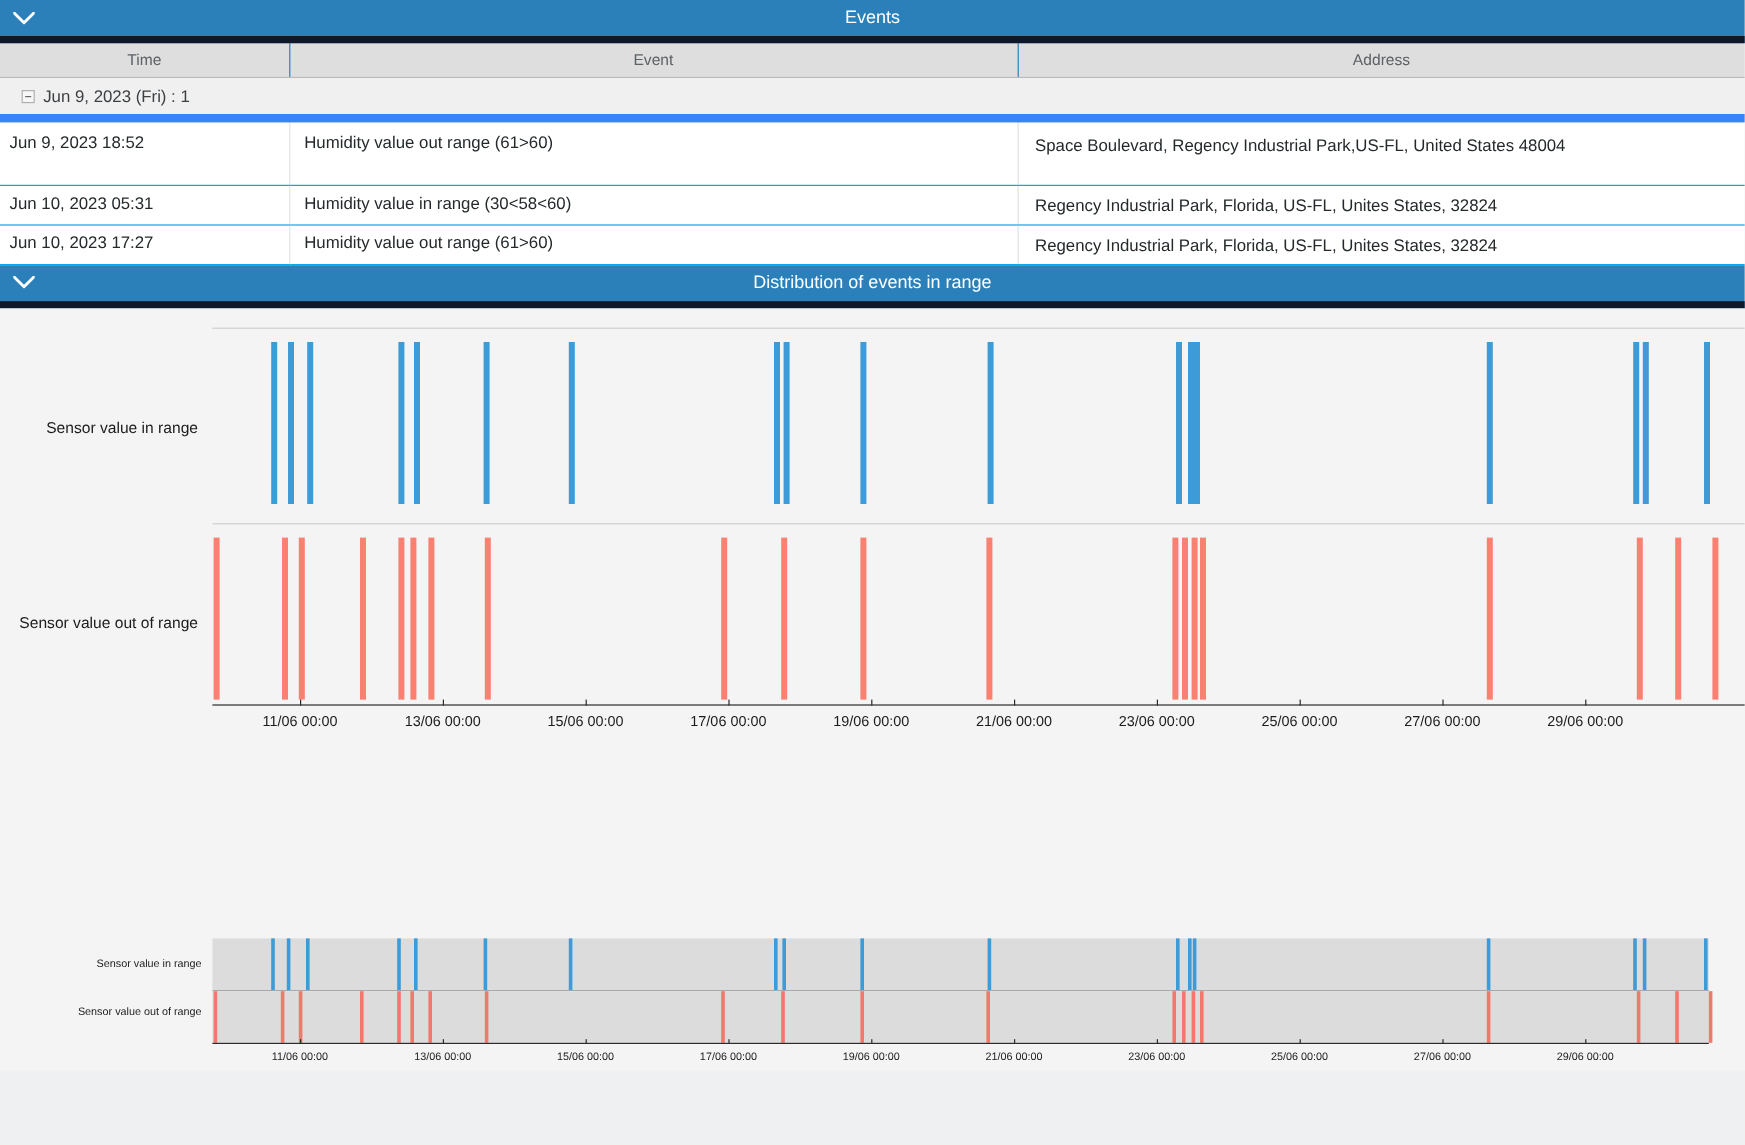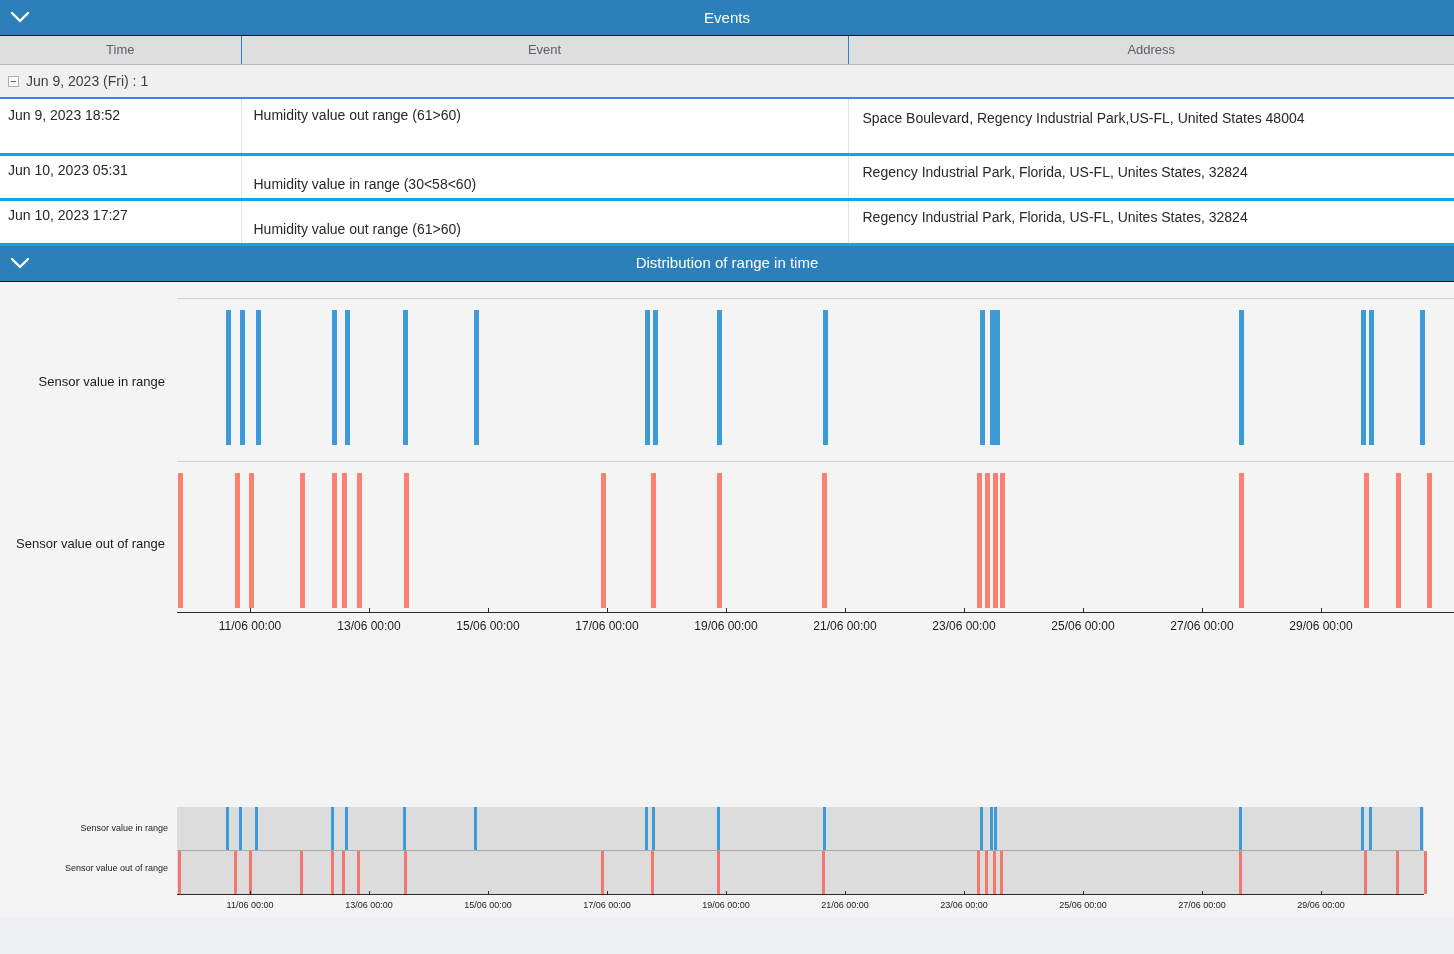--- a/index.html
+++ b/index.html
@@ -12,21 +12,21 @@
   }
 
   
   .panel-header {
     background: #2b80b9;
     color: #ffffff;
     height: 36px;
     display: flex;
     align-items: center;
     position: relative;
-    border-bottom: 1px solid #0f172a;
+    border-bottom: 6px solid #0f172a;
   }
   .panel-header .chev {
     width: 40px;
     display: flex;
     align-items: center;
     justify-content: center;
     flex: 0 0 40px;
     cursor: pointer;
   }
   .panel-header .chev svg { display:block; }
@@ -56,22 +56,22 @@
     border-bottom: 1px solid #b9b9b9;
     border-right: 1px solid #2b80b9;
   }
   .tbl thead th:last-child { border-right: none; }
 
   tr.group-row td {
     background: #f0f0f0;
     font-size: 14px;
     color: #3b3f42;
     height: 34px;
-    padding-left: 8px;
-    border-bottom: 2px solid #3b82f6;
+    padding-left: 18px;
+    border-bottom: 7px solid #3b82f6;
   }
   .collapse-box {
     display: inline-block;
     width: 11px; height: 11px;
     border: 1px solid #b0b0b0;
     background: #f7f7f7;
     position: relative;
     vertical-align: middle;
     margin-right: 7px;
     cursor: pointer;
@@ -81,32 +81,32 @@
     position: absolute;
     left: 2px; right: 2px; top: 4px;
     height: 1px; background: #666;
   }
   .grp-label { vertical-align: middle; }
 
   tr.data-row td {
     background: #ffffff;
     font-size: 14px;
     color: #24292c;
-    border-bottom: 3px solid #0ea5e9;
+    border-bottom: 1px solid #0ea5e9;
     border-right: 1px solid #e3e3e3;
     vertical-align: top;
   }
   tr.data-row td:last-child { border-right: none; }
   tr.data-row td.t-time { padding: 8px 0 8px 8px; }
   tr.data-row td.t-event { padding: 8px 0 8px 12px; }
   tr.data-row td.t-addr { padding: 11px 0 8px 14px; }
   tr.data-row.tall td { height: 56px; }
   tr.data-row.short td { height: 33px; }
   tr.data-row.short td.t-time { padding-top: 6px; padding-bottom: 6px; }
-  tr.data-row.short td.t-event { padding-top: 20px; padding-bottom: 6px; }
+  tr.data-row.short td.t-event { padding-top: 6px; padding-bottom: 6px; }
   tr.data-row.short td.t-addr { padding-top: 8px; padding-bottom: 6px; }
 
   
   #dist-panel { width: 1454px; background: #f4f4f4; }
   .chart-wrap {
     position: relative;
     width: 1454px;
     height: 520px;
     background: #f4f4f4;
   }
@@ -261,21 +261,21 @@
   </table>
 </div>
 
 <div id="dist-panel">
   <div class="panel-header">
     <span class="chev">
       <svg width="18" height="11" viewBox="0 0 18 11" aria-hidden="true">
         <path d="M1 1 L9 9 L17 1" stroke="#ffffff" stroke-width="2.4" fill="none" stroke-linecap="round" stroke-linejoin="round"></path>
       </svg>
     </span>
-    <span class="ptitle">Distribution of range in time</span>
+    <span class="ptitle">Distribution of events in range</span>
   </div>
 
   <div class="chart-wrap">
     <div class="lane-sep" style="top:16px;"></div>
 
     <div class="plot-label" style="left:0; width:165px; top:92px;">Sensor value in range</div>
     <div class="lane" id="lane-blue" style="top:28px; height:135px;">
         <div class="tick-bar blue" style="left: 49px;"></div>
         <div class="tick-bar blue" style="left: 63px;"></div>
         <div class="tick-bar blue" style="left: 79px;"></div>

